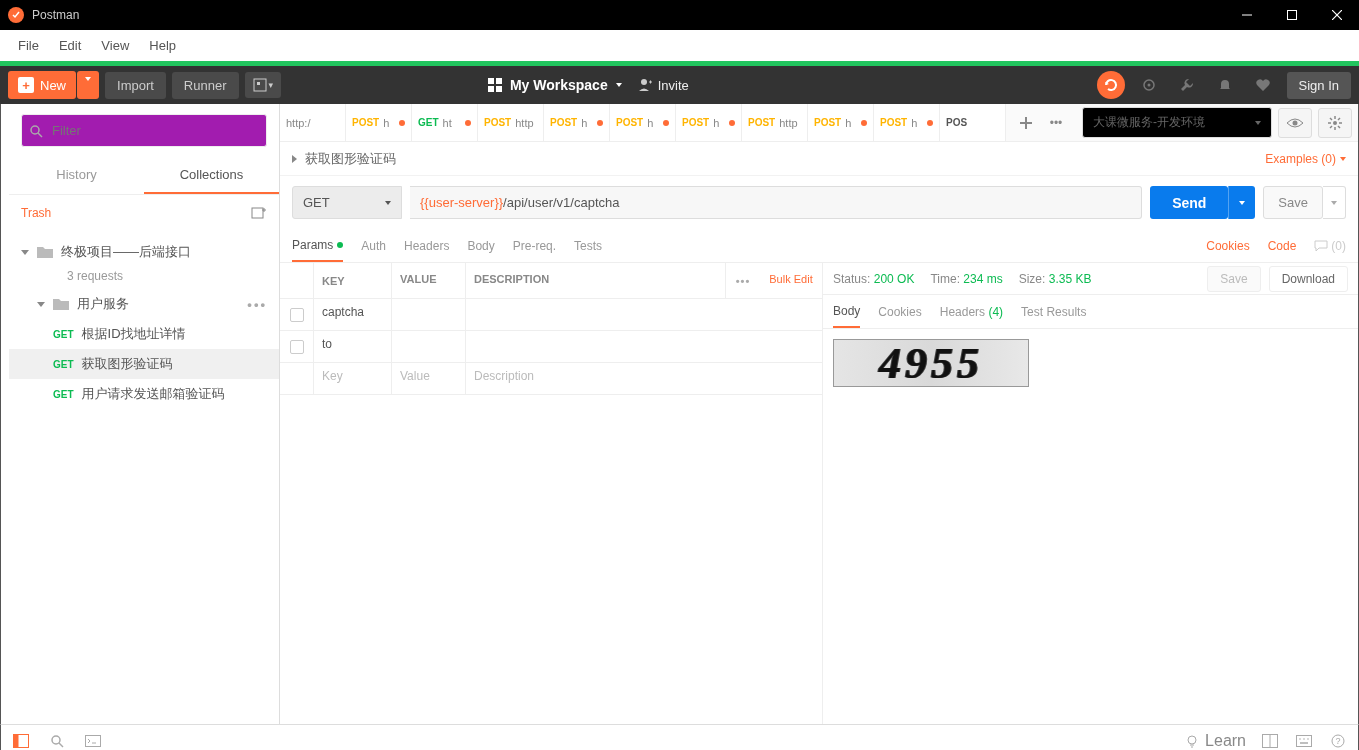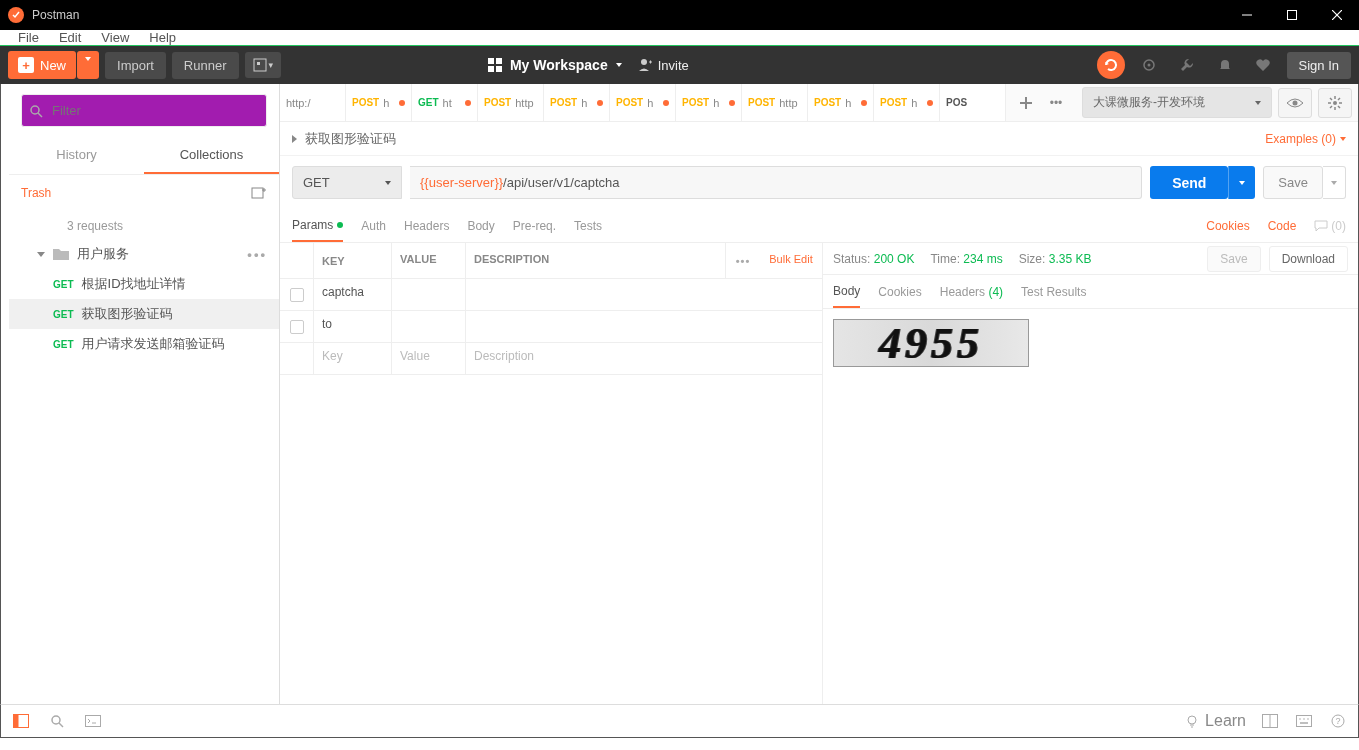--- a/index.html
+++ b/index.html
@@ -8,21 +8,21 @@
 
 .titlebar { height: 30px; background: #000; display: flex; align-items: center; color: #ccc; padding-left: 8px; }
 .titlebar .logo { width: 16px; height: 16px; background: #ff6c37; border-radius: 50%; margin-right: 8px; display:flex; align-items:center; justify-content:center; }
 .titlebar .logo svg { width:10px; height:10px; }
 .titlebar .title { font-size: 12px; }
 .titlebar .win-controls { margin-left: auto; display: flex; }
 .titlebar .win-btn { width: 45px; height: 30px; display: flex; align-items: center; justify-content: center; color: #fff; }
 .titlebar .win-btn svg { width: 10px; height: 10px; }
 
 
-.menubar { height: 16px; background: #fff; border-bottom: 1px solid #22c55e; display: flex; align-items: center; padding: 0 8px; font-size: 13px; }
+.menubar { height: 36px; background: #fff; border-bottom: 5px solid #22c55e; display: flex; align-items: center; padding: 0 8px; font-size: 13px; }
 .menubar .item { padding: 4px 10px; cursor: pointer; }
 
 
 .toolbar { height: 38px; background: #333; display: flex; align-items: center; padding: 0 8px; gap: 6px; }
 .btn-new { background: #ff6c37; color: #fff; display: flex; align-items: center; padding: 6px 10px; border-radius: 3px; gap: 6px; font-size: 13px; }
 .btn-new .plus { width:16px; height:16px; background:#fff; border-radius:2px; display:flex; align-items:center; justify-content:center; color:#ff6c37; font-weight:bold; }
 .btn-new-drop { background: #ff6c37; color: #fff; padding: 6px 8px; border-radius: 3px; }
 .tool-btn { background: #4a4a4a; color: #ccc; padding: 6px 12px; border-radius: 3px; font-size: 13px; }
 .tool-icon-btn { background: #4a4a4a; color: #ccc; padding: 6px 8px; border-radius: 3px; display:flex; align-items:center; gap:2px; }
 .toolbar .center { margin: 0 auto; display: flex; align-items: center; gap: 16px; }
@@ -64,21 +64,21 @@
 
 .tabs-strip { height: 38px; display: flex; align-items: stretch; border-bottom: 1px solid #eee; background:#fafafa; }
 .req-tab { min-width: 66px; max-width: 66px; border-right: 1px solid #eee; padding: 0 6px; display: flex; align-items: center; gap: 4px; font-size: 11px; overflow: hidden; white-space: nowrap; cursor:pointer; background:#fff; }
 .req-tab .m { font-weight: 700; font-size: 10px; }
 .req-tab .m.post { color: #ffb400; }
 .req-tab .m.get { color: #0cbb52; }
 .req-tab .dot { width:6px; height:6px; border-radius:50%; background:#ff6c37; margin-left:auto; flex-shrink:0; }
 .tabs-actions { display:flex; align-items:center; gap:6px; padding:0 8px; }
 .tabs-actions .plus-tab, .tabs-actions .more { width:24px; height:24px; display:flex; align-items:center; justify-content:center; color:#888; }
 .env-box { margin-left:auto; display:flex; align-items:center; gap:6px; padding:0 6px; }
-.env-select { width:190px; padding:6px 10px; border:1px solid #ddd; border-radius:3px; background:#e5e5e5; font-size:12px; display:flex; align-items:center; justify-content:space-between; color:#666; }
+.env-select { width:190px; padding:6px 10px; border:1px solid #ddd; border-radius:3px; background:#000000; font-size:12px; display:flex; align-items:center; justify-content:space-between; color:#666; }
 .env-icon-btn { width:34px; height:30px; display:flex; align-items:center; justify-content:center; background:#f5f5f5; border:1px solid #ddd; border-radius:3px; color:#888; }
 
 
 .reqtitle { height: 34px; display:flex; align-items:center; padding:0 12px; gap:8px; border-bottom:1px solid #f2f2f2; font-size:13px; }
 .reqtitle .examples { margin-left:auto; color:#ff6c37; display:flex; align-items:center; gap:4px; font-size:12px; }
 .caret-small { width:0; height:0; border-left:3px solid transparent; border-right:3px solid transparent; border-top:4px solid currentColor; }
 
 
 .urlbar { padding: 10px 12px; display:flex; gap:8px; }
 .method-select { width:110px; background:#ececec; border:1px solid #ddd; border-radius:3px 0 0 3px; display:flex; align-items:center; justify-content:space-between; padding:0 10px; font-size:13px; color:#555; }
@@ -272,20 +272,27 @@
       <span>Trash</span>
       <span class="add-icon">
         <svg width="16" height="16" viewBox="0 0 16 16">
             <rect x="1" y="3" width="11" height="10" stroke="#888" fill="none"></rect>
             <line x1="11" y1="5" x2="15" y2="5" stroke="#888"></line>
             <line x1="13" y1="3" x2="13" y2="7" stroke="#888"></line>
           </svg>
       </span>
     </div>
     <div class="tree">
+      <div class="coll-node">
+        <div class="caret"></div>
+        <svg width="16" height="14" viewBox="0 0 16 14">
+            <path d="M0 2 L6 2 L8 4 L16 4 L16 13 L0 13 Z" fill="#bbb"></path>
+          </svg>
+        <span>终极项目——后端接口</span>
+      </div>
       <div class="coll-sub">3 requests</div>
       <div class="folder-node">
         <div class="caret"></div>
         <svg width="16" height="14" viewBox="0 0 16 14">
             <path d="M0 2 L6 2 L8 4 L16 4 L16 13 L0 13 Z" fill="#bbb"></path>
           </svg>
         <span>用户服务</span>
         <span class="dots">•••</span>
       </div>
       <div class="req-node">

